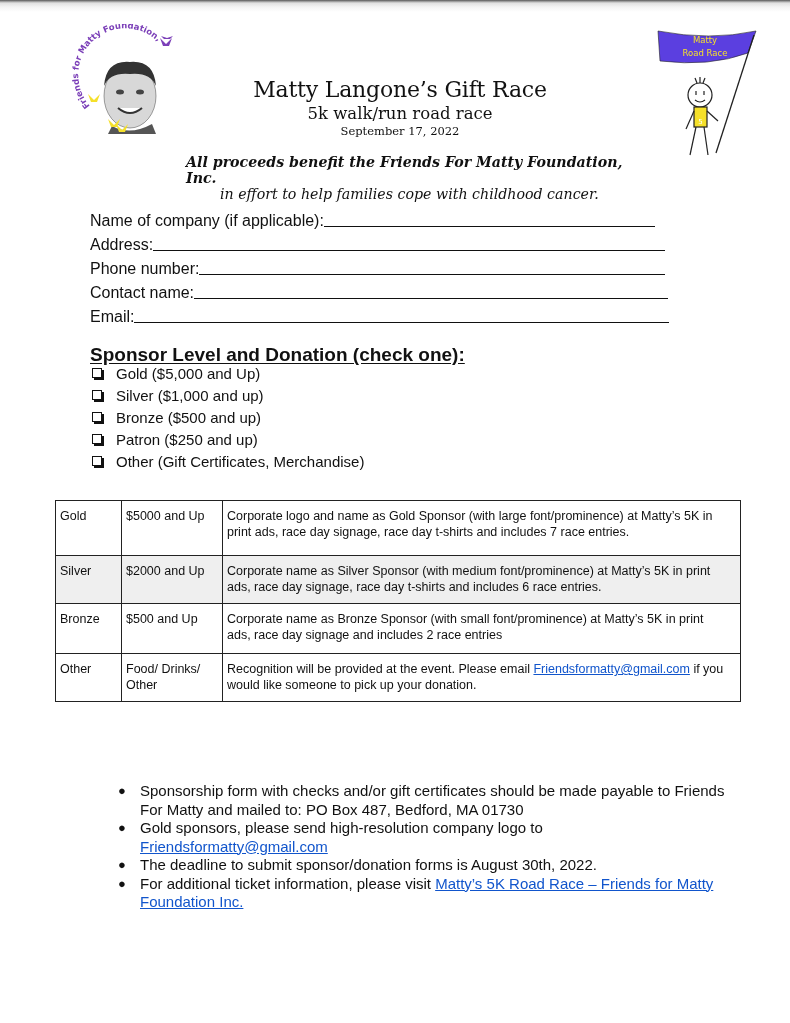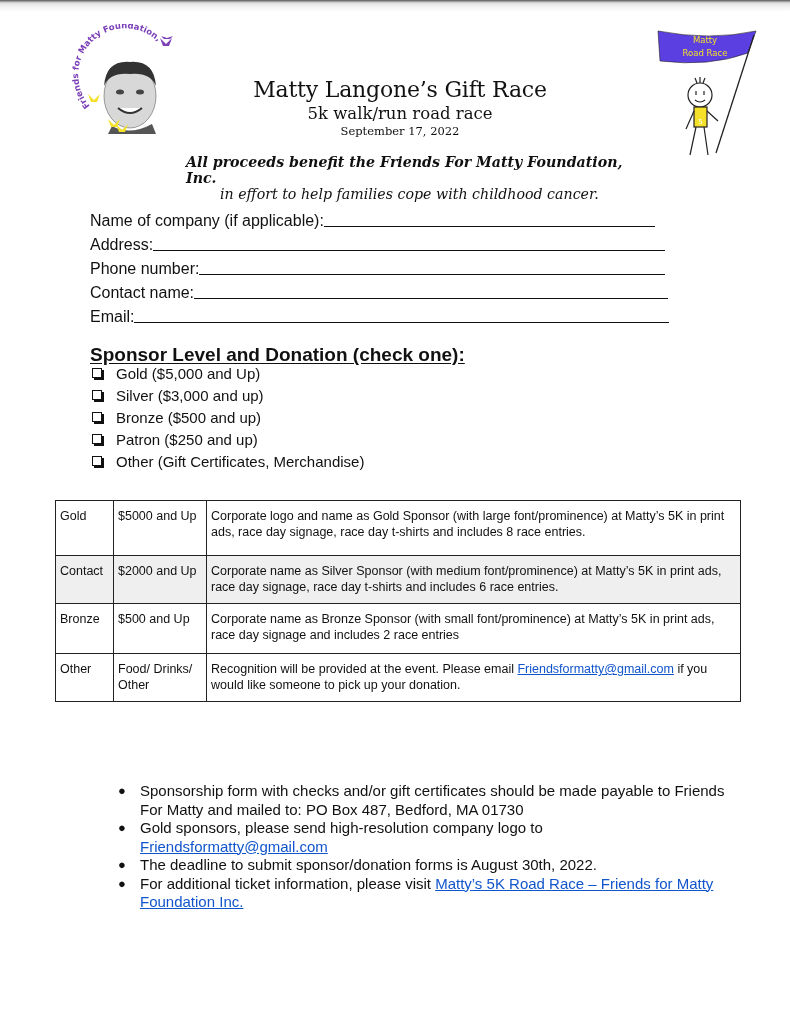--- a/index.html
+++ b/index.html
@@ -38,21 +38,21 @@
   
   .sponsor-heading { position: absolute; left: 90px; top: 344px; font-size: 19px; font-weight: bold;
     text-decoration: underline; text-underline-offset: 2px; }
   .options { position: absolute; left: 92px; top: 362px; }
   .option { display: flex; align-items: center; height: 22px; font-size: 15px; }
   .cb { width: 10px; height: 10px; border: 1.3px solid #111; box-shadow: 2px 2px 0 #111; margin-right: 14px; background:#fff; box-sizing: border-box; }
 
   
   table.levels { position: absolute; left: 55px; top: 500px; width: 686px; border-collapse: collapse;
     font-size: 12.5px; }
-  table.levels td { border: 1.3px solid #222; vertical-align: top; padding: 7px 4px 4px 4px; line-height: 16px; margin-top: 32px; }
+  table.levels td { border: 1.3px solid #222; vertical-align: top; padding: 7px 12px 4px 4px; line-height: 16px; margin-top: 32px; }
   table.levels td.c1 { width: 49px; }
   table.levels td.c2 { width: 84px; }
   table.levels tr.gray td { background: #efefef; }
   .r-gold td { height: 43px; }
   .r-silver td { height: 36px; }
   .r-bronze td { height: 38px; }
   .r-patron td { height: 28px; }
   .r-other td { height: 36px; }
   a.link { color: #1155cc; text-decoration: underline; }
 
@@ -151,45 +151,45 @@
 </div>
 
 <div class="sponsor-heading">Sponsor Level and Donation (check one):</div>
 <div class="options">
   <div class="option">
     <span class="cb"></span>
     <span>Gold ($5,000 and Up)</span>
   </div>
   <div class="option">
     <span class="cb"></span>
-    <span>Silver ($3,000 and up)</span>
+    <span>Silver ($1,000 and up)</span>
   </div>
   <div class="option">
     <span class="cb"></span>
     <span>Bronze ($500 and up)</span>
   </div>
   <div class="option">
     <span class="cb"></span>
     <span>Patron ($250 and up)</span>
   </div>
   <div class="option">
     <span class="cb"></span>
     <span>Other (Gift Certificates, Merchandise)</span>
   </div>
 </div>
 
 <table class="levels">
   <tbody>
       <tr class="r-gold">
     <td class="c1">Gold</td>
     <td class="c2">$5000 and Up</td>
-    <td>Corporate logo and name as Gold Sponsor (with large font/prominence) at Matty’s 5K in print ads, race day signage, race day t-shirts and includes 8 race entries.</td>
+    <td>Corporate logo and name as Gold Sponsor (with large font/prominence) at Matty’s 5K in print ads, race day signage, race day t-shirts and includes 7 race entries.</td>
   </tr>
   <tr class="r-silver gray">
-    <td class="c1">Contact</td>
+    <td class="c1">Silver</td>
     <td class="c2">$2000 and Up</td>
     <td>Corporate name as Silver Sponsor (with medium font/prominence) at Matty’s 5K in print ads, race day signage, race day t-shirts and includes 6 race entries.</td>
   </tr>
   <tr class="r-bronze">
     <td class="c1">Bronze</td>
     <td class="c2">$500 and Up</td>
     <td>Corporate name as Bronze Sponsor (with small font/prominence) at Matty’s 5K in print ads, race day signage and includes 2 race entries</td>
   </tr>
   <tr class="r-other">
     <td class="c1">Other</td>

